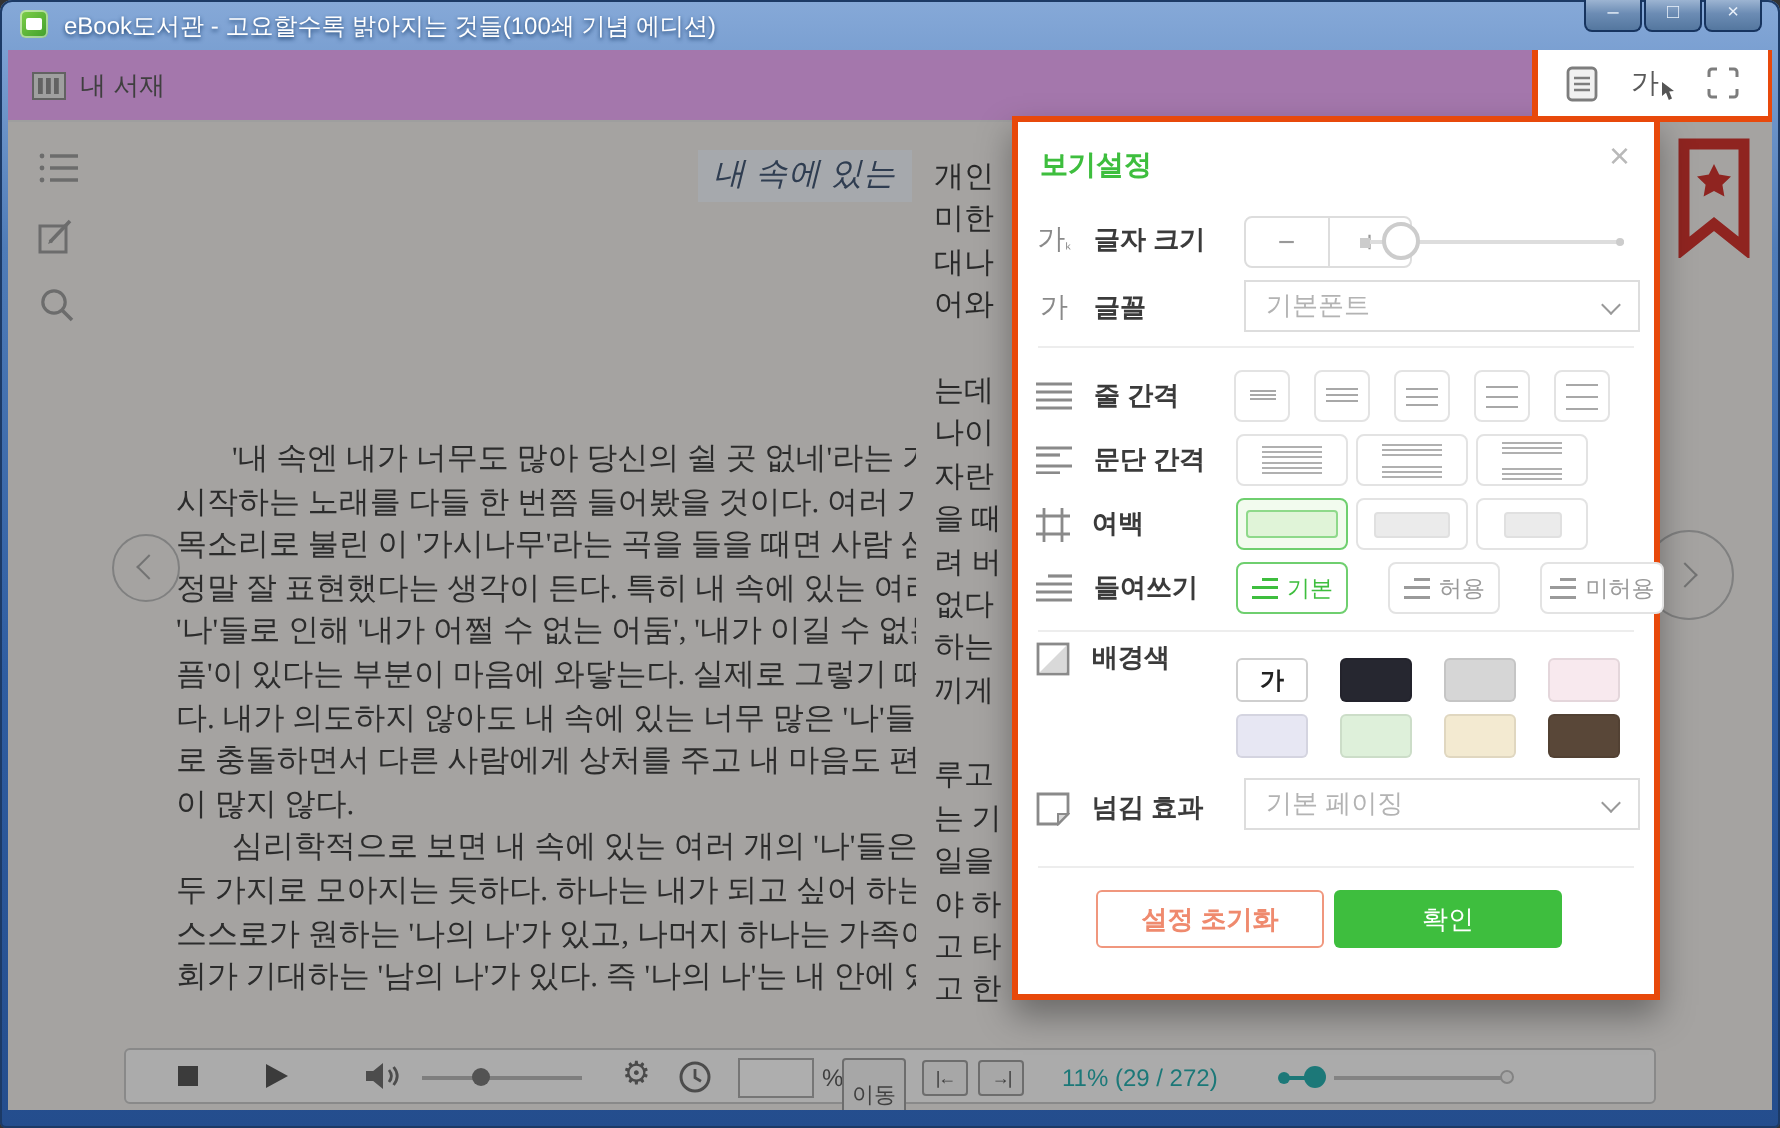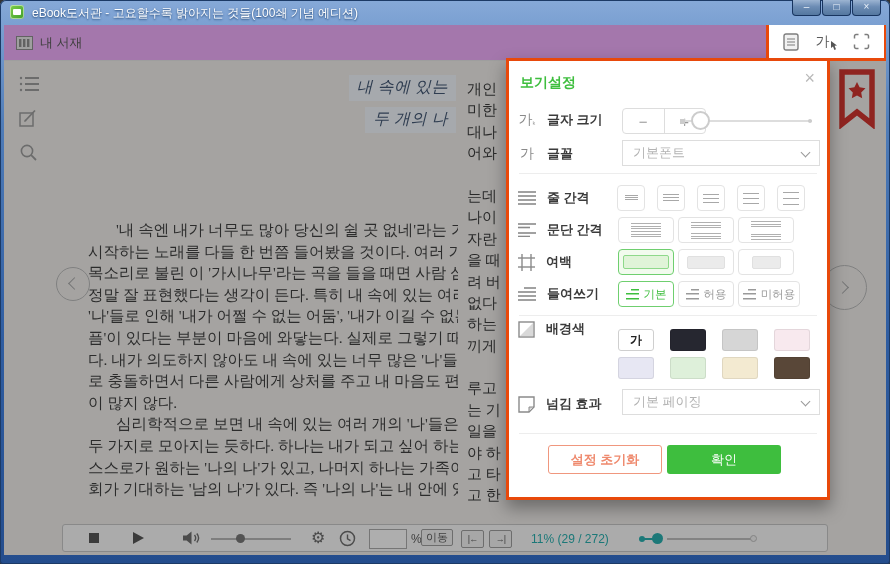--- a/index.html
+++ b/index.html
@@ -57,21 +57,21 @@
   
   .bottombar{position:absolute;left:58px;top:499px;width:766px;height:28px;border:1px solid #c6c6c6;border-radius:3px;background:#fbfbfb;z-index:1;}
   .bb{position:absolute;top:0;height:100%;display:flex;align-items:center;}
   .stop-sq{width:10px;height:10px;background:#4f4f4f;cursor:pointer;}
   .play-tri{width:0;height:0;border-left:11px solid #4f4f4f;border-top:6.5px solid transparent;border-bottom:6.5px solid transparent;cursor:pointer;}
   .vol-track{position:absolute;left:148px;top:13px;width:80px;height:2px;background:#b5b5b5;cursor:pointer;}
   .vol-dot{position:absolute;left:173px;top:9px;width:9px;height:9px;border-radius:50%;background:#737373;cursor:pointer;}
   .gear-glyph{font-size:16px;color:#666;cursor:pointer;line-height:1;}
   .pct-input{position:absolute;left:306px;top:4px;width:38px;height:20px;border:1px solid #a9a9a9;background:#fff;font-size:11px;padding:0 4px;}
   .pct-sign{position:absolute;left:348px;top:7px;font-size:12px;color:#555;}
-  .go-btn{position:absolute;left:358px;top:4px;width:32px;height:17px;border:1px solid #9c9c9c;border-radius:2px;background:#f4f4f4;
+  .go-btn{position:absolute;left:358px;top:4px;width:32px;height:36px;border:1px solid #9c9c9c;border-radius:2px;background:#f4f4f4;
     font-size:11px;color:#555;display:flex;align-items:center;justify-content:center;cursor:pointer;}
   .jump-btn{position:absolute;top:5px;width:23px;height:18px;border:1px solid #9c9c9c;border-radius:2px;background:#f4f4f4;
     font-size:9px;color:#555;display:flex;align-items:center;justify-content:center;letter-spacing:-1px;cursor:pointer;}
   .progress-text{position:absolute;left:468px;top:7px;width:100px;font-size:12px;color:var(--teal);white-space:nowrap;}
   .pg-dot-s{position:absolute;left:576px;top:11px;width:6px;height:6px;border-radius:50%;background:var(--teal);}
   .pg-link{position:absolute;left:581px;top:13px;width:10px;height:2px;background:var(--teal);}
   .pg-dot-b{position:absolute;left:589px;top:8px;width:11px;height:11px;border-radius:50%;background:var(--teal);cursor:pointer;}
   .pg-track{position:absolute;left:604px;top:13px;width:86px;height:2px;background:#bdbdbd;cursor:pointer;}
   .pg-ring{position:absolute;left:687px;top:10px;width:7px;height:7px;border:1.5px solid #bdbdbd;border-radius:50%;background:#f5f5f5;}
   
@@ -91,21 +91,21 @@
   .fs-slider::before{content:'';position:absolute;left:0;top:-1.5px;width:5px;height:5px;background:#ccc;}
   .fs-slider::after{content:'';position:absolute;right:0;top:-1px;width:4px;height:4px;border-radius:50%;background:#ccc;}
   .fs-handle{position:absolute;left:182px;top:50px;width:19px;height:19px;border-radius:50%;background:#fff;border:2px solid #ccc;cursor:pointer;z-index:1;}
   .dropdown{position:absolute;left:113px;width:198px;height:26px;border:1px solid #ddd;border-radius:0;
     display:flex;align-items:center;padding:0 10px;font-size:13px;color:#b3b3b3;cursor:pointer;}
   .dropdown .dd-chev{position:absolute;right:10px;top:8px;width:7px;height:7px;border-right:1.5px solid #999;border-bottom:1.5px solid #999;transform:rotate(45deg);}
   .optgroup{position:absolute;display:flex;}
   .opt{background:#fff;border:1px solid #e3e3e3;border-radius:4px;display:flex;align-items:center;justify-content:center;cursor:pointer;}
   .ls{width:28px;height:26px;}  .optgroup.lsg{left:108px;gap:12px;}
   .ps,.mg,.in{width:56px;height:26px;} .optgroup.psg,.optgroup.mgg{left:109px;gap:4px;}
-  .optgroup.ing{left:109px;gap:4px;} .in:last-child{width:62px;}
+  .optgroup.ing{left:109px;gap:20px;} .in:last-child{width:62px;}
   .ls::before{content:'';width:16px;}
   .ls.v0::before{height:6px;background:repeating-linear-gradient(#a8a8a8 0 1px,transparent 1px 2px);width:13px;}
   .ls.v1::before{height:9px;background:repeating-linear-gradient(#a8a8a8 0 1px,transparent 1px 3px);}
   .ls.v2::before{height:9px;background:repeating-linear-gradient(#a8a8a8 0 1px,transparent 1px 4px);}
   .ls.v3::before{height:11px;background:repeating-linear-gradient(#a8a8a8 0 1px,transparent 1px 5px);}
   .ls.v4::before{height:13px;background:repeating-linear-gradient(#a8a8a8 0 1px,transparent 1px 6px);}
   .ps::before{content:'';width:30px;height:19px;background-image:repeating-linear-gradient(#b0b0b0 0 1px,transparent 1px 2.5px),repeating-linear-gradient(#b0b0b0 0 1px,transparent 1px 2.5px);background-repeat:no-repeat;background-size:30px 6px;}
   .ps.v0::before{background-position:0 2px,0 10px;}
   .ps.v1::before{background-position:0 1px,0 12px;}
   .ps.v2::before{background-position:0 0,0 13px;}
@@ -183,21 +183,20 @@
     </div>
     <div class="side-icon" style="top:118px">
       <svg width="19" height="19" viewBox="0 0 19 19">
           <circle cx="8" cy="8" r="5.6" fill="none" stroke="#9a9a9a" stroke-width="1.6"></circle>
         <line x1="12.2" y1="12.2" x2="17" y2="17" stroke="#9a9a9a" stroke-width="1.8"></line>
         </svg>
     </div>
 
     <div class="chapter-title">
         <div class="ct-line-wrap"><span class="ct-line">내 속에 있는</span></div>
-        <div class="ct-line-wrap"><span class="ct-line">두 개의 나</span></div>
       </div>
 
     <div class="book-text">
         <div class="book-line indent">'내 속엔 내가 너무도 많아 당신의 쉴 곳 없네'라는 가사로</div>
         <div class="book-line">시작하는 노래를 다들 한 번쯤 들어봤을 것이다. 여러 가수의</div>
         <div class="book-line">목소리로 불린 이 '가시나무'라는 곡을 들을 때면 사람 심리를</div>
         <div class="book-line">정말 잘 표현했다는 생각이 든다. 특히 내 속에 있는 여러 개의</div>
         <div class="book-line">'나'들로 인해 '내가 어쩔 수 없는 어둠', '내가 이길 수 없는 슬</div>
         <div class="book-line">픔'이 있다는 부분이 마음에 와닿는다. 실제로 그렇기 때문이</div>
         <div class="book-line">다. 내가 의도하지 않아도 내 속에 있는 너무 많은 '나'들이 서</div>

